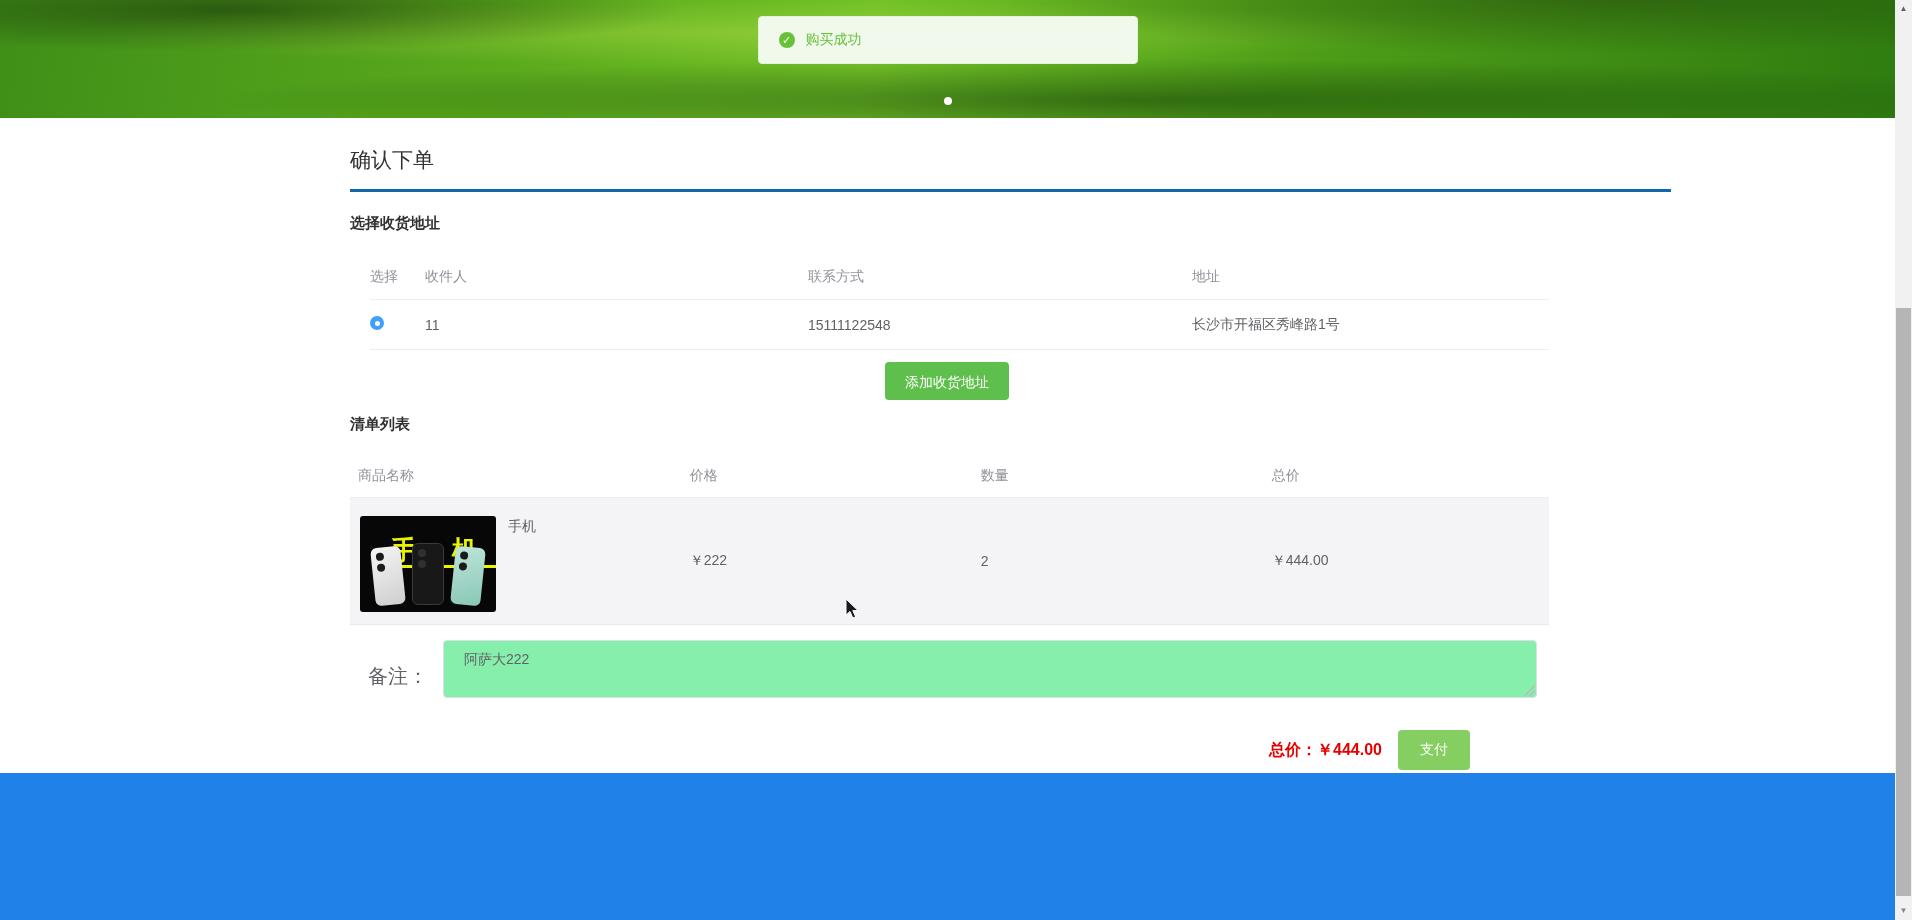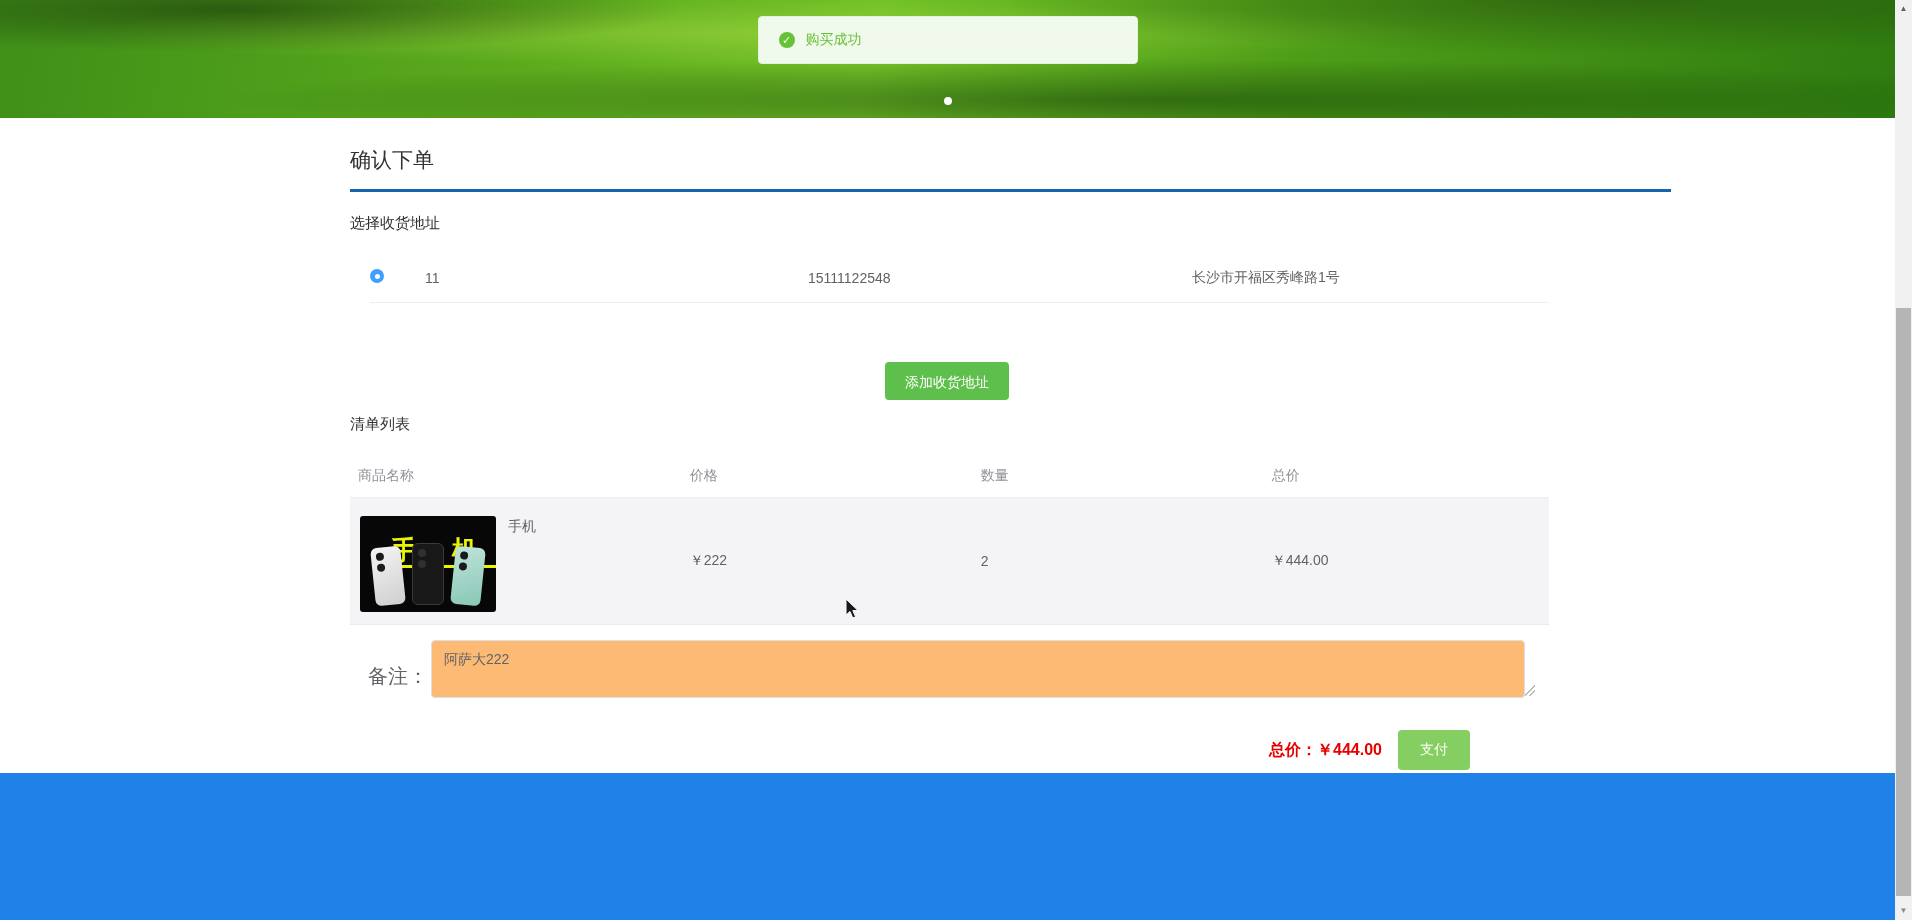--- a/index.html
+++ b/index.html
@@ -22,21 +22,21 @@
   .check-circle { width:16px; height:16px; border-radius:50%; background:#67c23a; color:#fff;
     font-size:11px; line-height:16px; text-align:center; flex:0 0 16px; }
   .toast-msg { color:#67c23a; font-size:14px; }
   .carousel-dot { position:absolute; left:50%; bottom:13px; transform:translateX(-50%);
     width:8px; height:8px; border-radius:50%; background:#ffffff; }
 
   
   .main { position:absolute; left:0; top:118px; width:1895px; height:655px; background:#fff; }
   .page-title { position:absolute; left:350px; top:28px; font-size:21px; color:#333; font-weight:400; }
   .title-divider { position:absolute; left:350px; top:71px; width:1321px; height:3px; background:#1266ac; }
-  .section-heading { position:absolute; font-size:15px; font-weight:normal; color:#303133; }
+  .section-heading { position:absolute; font-size:15px; font-weight:bold; color:#303133; }
   .addr-heading { left:350px; top:96px; }
   .cart-heading { left:350px; top:297px; }
 
   .tbl { position:absolute; font-size:14px; }
   .tbl .hrow { display:flex; align-items:flex-end; color:#909399; border-bottom:1px solid #ebeef5; }
   .tbl .drow { display:flex; align-items:center; color:#606266; border-bottom:1px solid #ebeef5; }
 
   .addr-tbl { left:370px; top:135px; width:1179px; }
   .addr-tbl .hrow { height:47px; padding-bottom:13px; }
   .addr-tbl .drow { height:50px; }
@@ -65,23 +65,23 @@
     background:#1b1b1b; box-shadow:0 11px 0 #1b1b1b; }
   .ph-white { left:13px; top:31px; width:30px; height:58px; transform:rotate(-6deg);
     background:linear-gradient(160deg,#f4f4f4,#cfcfcf); }
   .ph-black { left:52px; top:27px; width:32px; height:62px; background:#181818; border:1px solid #3a3a3a; }
   .ph-black::before { background:#303030; box-shadow:0 11px 0 #303030; }
   .ph-teal { left:93px; top:31px; width:30px; height:58px; transform:rotate(6deg);
     background:linear-gradient(160deg,#bfe4da,#88c7b6); }
   .prod-name { position:absolute; left:158px; top:20px; color:#606266; font-size:14px; }
 
   .remark-label { position:absolute; left:368px; top:545px; font-size:20px; color:#606266; }
-  .remark-area { position:absolute; left:431px; top:522px; width:1094px; height:58px;
-    border:1px solid #dcdfe6; border-radius:4px; padding:8px 12px; font-size:14px; color:#606266;
-    font-family:inherit; resize:none; outline:none; line-height:20px; background:#fdba74; }
+  .remark-area { position:absolute; left:443px; top:522px; width:1094px; height:58px;
+    border:1px solid #dcdfe6; border-radius:4px; padding:8px 20px; font-size:14px; color:#606266;
+    font-family:inherit; resize:none; outline:none; line-height:20px; background:#86efac; }
   .resize-grip { position:absolute; left:1524px; top:567px; width:11px; height:11px;
     background:linear-gradient(135deg, transparent 50%, #bbb 50%, #bbb 57%, transparent 57%, transparent 71%, #bbb 71%, #bbb 78%, transparent 78%); }
 
   .summary { position:absolute; left:1030px; top:612px; width:440px; height:40px;
     display:flex; justify-content:flex-end; align-items:center; gap:16px; }
   .total-text { color:#e60000; font-size:16px; font-weight:bold; }
 
   
   .footer { position:absolute; left:0; top:773px; width:1895px; height:147px; background:#2081e9; }
 
@@ -108,20 +108,26 @@
     <span class="carousel-dot"></span>
   </div>
 
   <div class="main">
     <div class="page-title">确认下单</div>
     <div class="title-divider"></div>
 
     <div class="section-heading addr-heading">选择收货地址</div>
 
     <div class="tbl addr-tbl">
+      <div class="hrow">
+        <div class="ac1">选择</div>
+        <div class="ac2">收件人</div>
+        <div class="ac3">联系方式</div>
+        <div class="ac4">地址</div>
+      </div>
       <div class="drow">
         <div class="ac1"><span class="radio"></span></div>
         <div class="ac2">11</div>
         <div class="ac3">15111122548</div>
         <div class="ac4">长沙市开福区秀峰路1号</div>
       </div>
     </div>
 
     <button class="btn add-addr-btn">添加收货地址</button>
 

